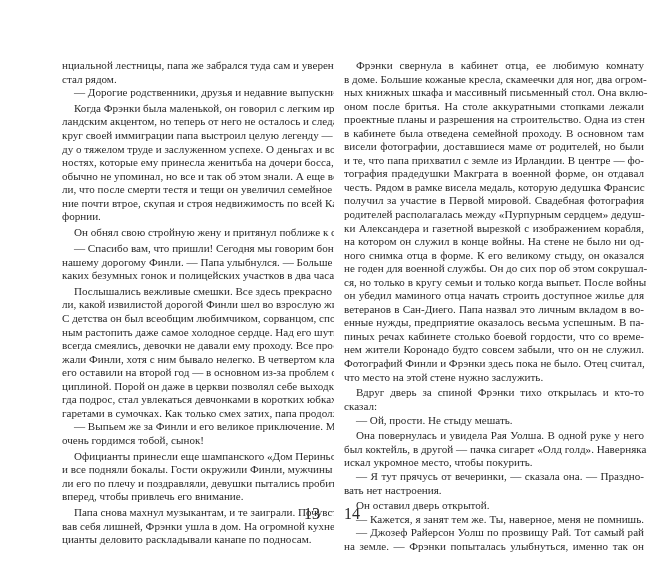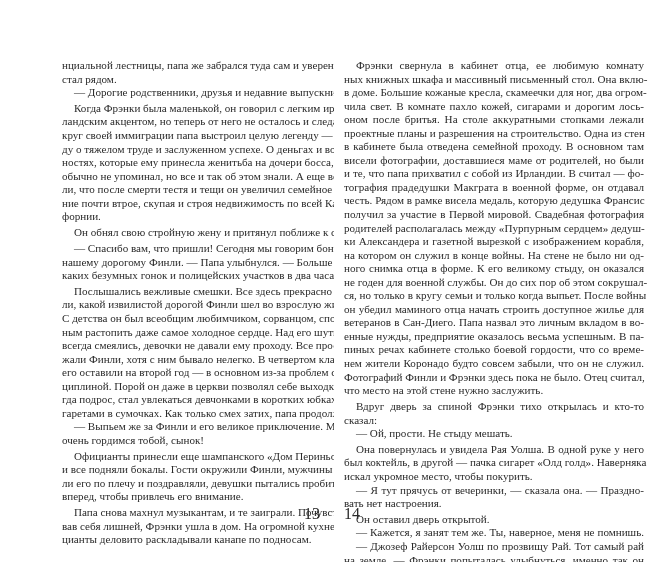--- a/index.html
+++ b/index.html
@@ -59,28 +59,27 @@
       <span class="line just indent para">Папа снова махнул музыкантам, и те заиграли. Почувство-</span>
       <span class="line just">вав себя лишней, Фрэнки ушла в дом. На огромной кухне офи-</span>
       <span class="line">цианты деловито раскладывали канапе по подносам.</span>
     </div>
   <div class="pnum" id="pnum-left">13</div>
 </div>
 
 <div class="page" id="page-right">
   <div class="text" id="text-right">
       <span class="line just indent">Фрэнки свернула в кабинет отца, ее любимую комнату</span>
+      <span class="line just">в доме. Большие кожаные кресла, скамеечки для ног, два огром-</span>
       <span class="line just">ных книжных шкафа и массивный письменный стол. Она вклю-</span>
-      <span class="line just">в доме. Большие кожаные кресла, скамеечки для ног, два огром-</span>
-      <span class="line just">чила свет. В комнате пахло кожей, сигарами и дорогим лось-</span>
       <span class="line just">оном после бритья. На столе аккуратными стопками лежали</span>
       <span class="line just">проектные планы и разрешения на строительство. Одна из стен</span>
       <span class="line just">в кабинете была отведена семейной проходу. В основном там</span>
       <span class="line just">висели фотографии, доставшиеся маме от родителей, но были</span>
-      <span class="line just">и те, что папа прихватил с собой из Ирландии. В считал — фо-</span>
+      <span class="line just">и те, что папа прихватил с земле из Ирландии. В центре — фо-</span>
       <span class="line just">тография прадедушки Макграта в военной форме, он отдавал</span>
       <span class="line just">честь. Рядом в рамке висела медаль, которую дедушка Франсис</span>
       <span class="line just">получил за участие в Первой мировой. Свадебная фотография</span>
       <span class="line just">родителей располагалась между «Пурпурным сердцем» дедуш-</span>
       <span class="line just">ки Александера и газетной вырезкой с изображением корабля,</span>
       <span class="line just">на котором он служил в конце войны. На стене не было ни од-</span>
       <span class="line just">ного снимка отца в форме. К его великому стыду, он оказался</span>
       <span class="line just">не годен для военной службы. Он до сих пор об этом сокрушал-</span>
       <span class="line just">ся, но только в кругу семьи и только когда выпьет. После войны</span>
       <span class="line just">он убедил маминого отца начать строить доступное жилье для</span>

